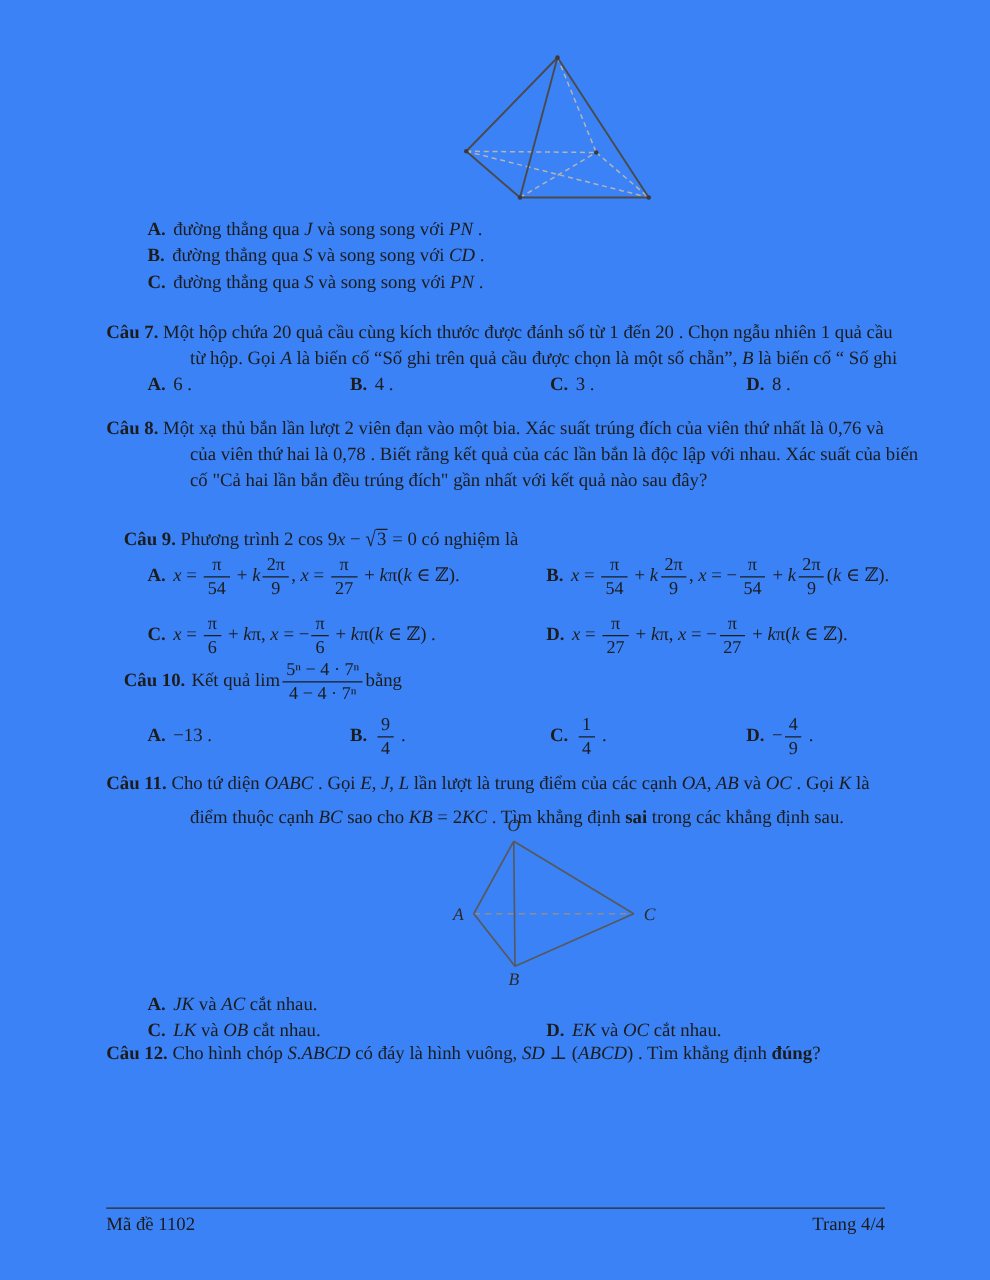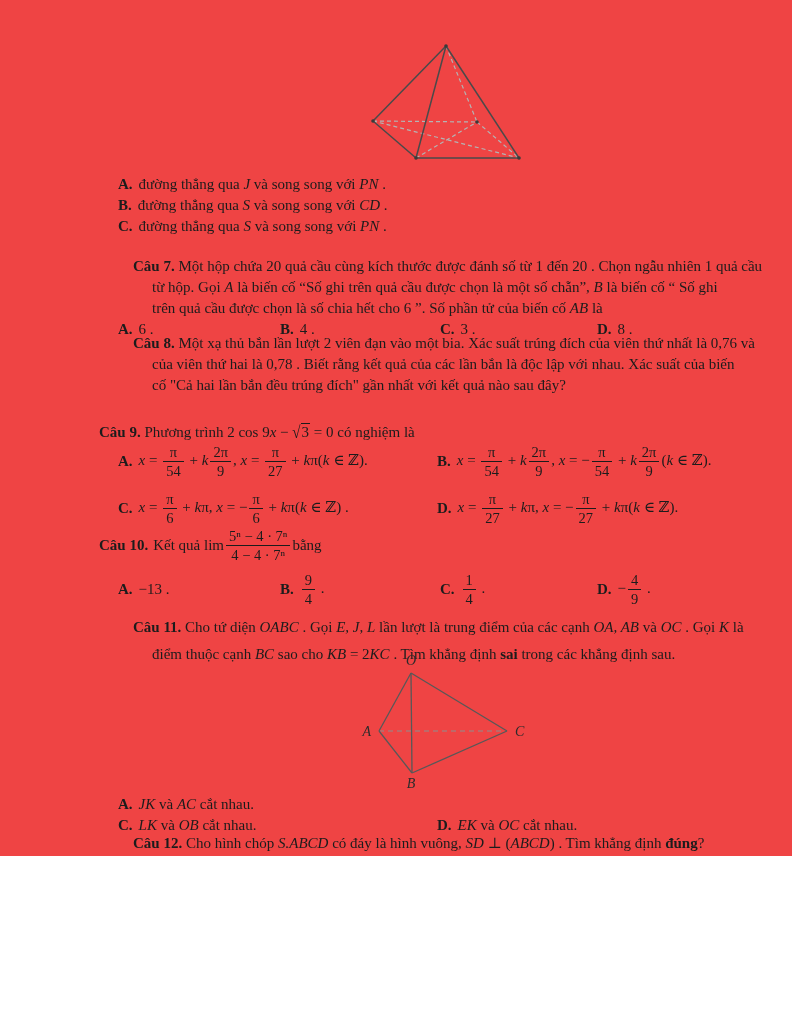--- a/index.html
+++ b/index.html
@@ -1,24 +1,24 @@
 <!DOCTYPE html>
 <html><head>
 <meta charset="utf-8">
 <style>
   html,body{margin:0;padding:0;background:#ffffff;}
   .page{
-    position:relative;width:792px;height:856px;background:#ef4444;overflow:hidden;
+    position:relative;width:792px;height:1024px;background:#3b82f6;overflow:hidden;
     font-family:"Liberation Serif","DejaVu Serif",serif;
     font-size:15px;line-height:21px;color:#1c1c1c;
   }
   .block{position:absolute;left:85px;width:640px;}
   .qline{white-space:nowrap;min-height:21px;}
   .ind{padding-left:67px;}
-  .qnum{font-weight:bold;margin-left:48px;}
+  .qnum{font-weight:bold;}
   .off14{margin-left:14px;}
   .olab{font-weight:bold;margin-right:6px;}
   .optline{white-space:nowrap;padding-left:33px;min-height:21px;}
   .orow4{display:grid;grid-template-columns:162px 160px 157px auto;padding-left:33px;}
   .orow2{display:grid;grid-template-columns:319px auto;padding-left:33px;}
   .opt{white-space:nowrap;}
   .vrow .opt{display:flex;align-items:center;}
   .stemflex{display:flex;align-items:center;white-space:nowrap;}
   .mi{font-style:italic;}
   .mb{font-weight:bold;}
@@ -69,21 +69,20 @@
 
   <div class="block" style="top:174px;">
     <div class="optline"><b class="olab">A.</b><span><span class="mr">đường thẳng qua </span><span class="mi">J</span><span class="mr"> và song song với </span><span class="mi">PN</span><span class="mr"> .</span></span></div>
     <div class="optline"><b class="olab">B.</b><span><span class="mr">đường thẳng qua </span><span class="mi">S</span><span class="mr"> và song song với </span><span class="mi">CD</span><span class="mr"> .</span></span></div>
     <div class="optline"><b class="olab">C.</b><span><span class="mr">đường thẳng qua </span><span class="mi">S</span><span class="mr"> và song song với </span><span class="mi">PN</span><span class="mr"> .</span></span></div>
   </div>
 
   <div class="block" style="top:256px;">
     <div class="qline"><b class="qnum">Câu 7.</b> <span><span class="mr">Một hộp chứa 20 quả cầu cùng kích thước được đánh số từ 1 đến 20 . Chọn ngẫu nhiên 1 quả cầu</span></span></div>
     <div class="qline ind"><span class="mr">từ hộp. Gọi </span><span class="mi">A</span><span class="mr"> là biến cố “Số ghi trên quả cầu được chọn là một số chẵn”, </span><span class="mi">B</span><span class="mr"> là biến cố “ Số ghi</span></div>
-    <div class="qline ind"><span class="mr">trên quả cầu được chọn là số chia hết cho 6 ”. Số phần tử của biến cố </span><span class="mi">AB</span><span class="mr"> là</span></div>
     <div class="orow4">
       <span class="opt"><b class="olab">A.</b><span><span class="mr">6 .</span></span></span>
       <span class="opt"><b class="olab">B.</b><span><span class="mr">4 .</span></span></span>
       <span class="opt"><b class="olab">C.</b><span><span class="mr">3 .</span></span></span>
       <span class="opt"><b class="olab">D.</b><span><span class="mr">8 .</span></span></span>
     </div>
   </div>
 
   <div class="block" style="top:333px;">
     <div class="qline"><b class="qnum">Câu 8.</b> <span><span class="mr">Một xạ thủ bắn lần lượt 2 viên đạn vào một bia. Xác suất trúng đích của viên thứ nhất là 0,76 và</span></span></div>

